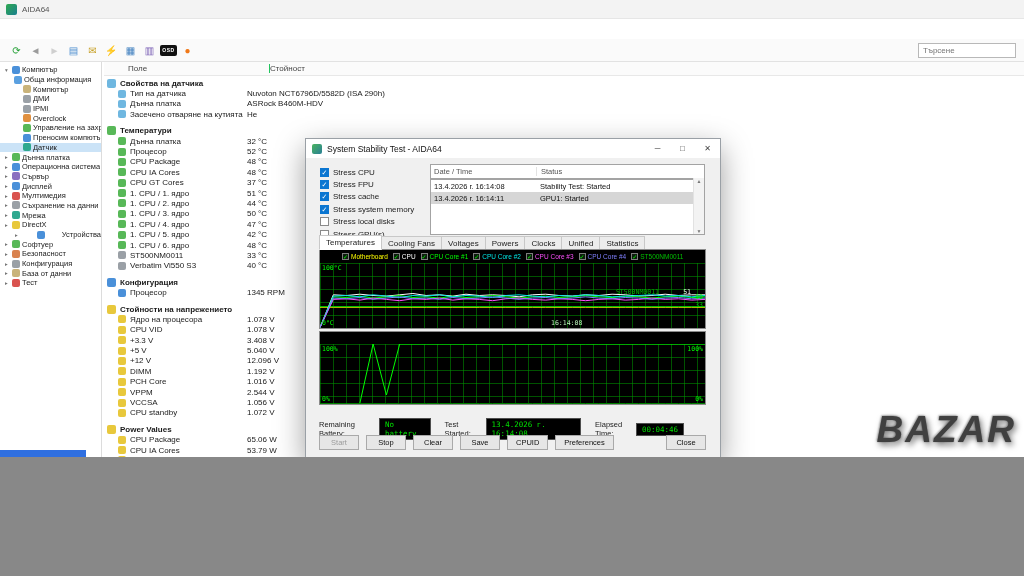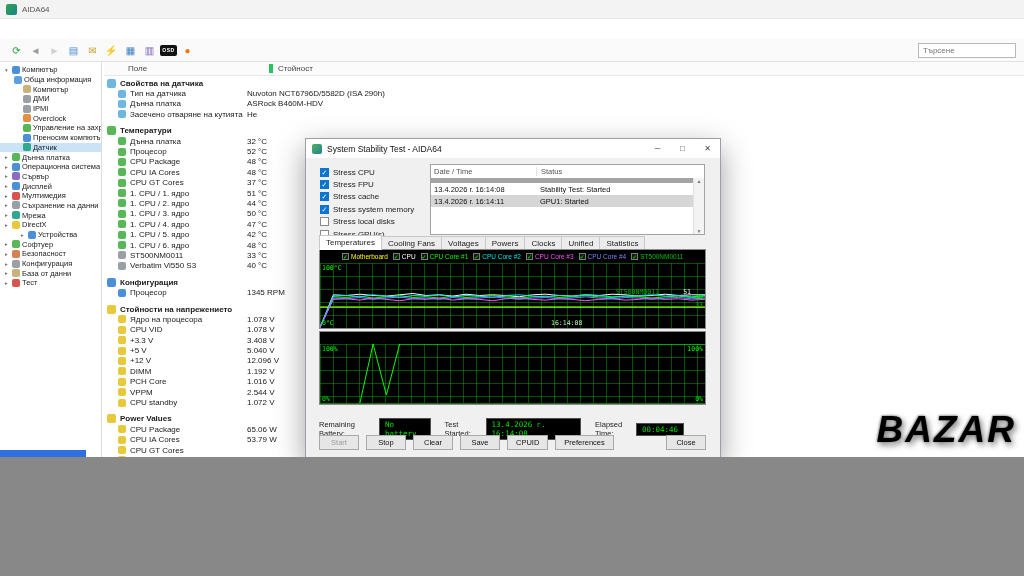--- a/index.html
+++ b/index.html
@@ -25,21 +25,21 @@
   .sidebar{width:101px;flex:none;border-right:1px solid #dcdcdc;padding-top:3px;overflow:hidden;}
   .tree-item{height:9.7px;display:flex;align-items:center;gap:2px;font-size:7.5px;white-space:nowrap;cursor:default;}
   .tree-item.sel{background:#cbe3f7;}
   .tarrow{width:7px;font-size:5.5px;color:#777;text-align:center;flex:none;}
   .tico{width:8px;height:8px;border-radius:2px;flex:none;}
   .tlbl{overflow:hidden;}
 
   .main{flex:1;position:relative;padding-left:2px;}
   .m-head{display:flex;height:13px;align-items:center;font-size:8px;color:#444;background:#fbfbfb;border-bottom:1px solid #e8e8e8;}
   .mh-f{width:141px;padding-left:24px;}
-  .mh-v{flex:1;border-left:4px solid #22c55e;padding-left:5px;}
+  .mh-v{flex:1;border-left:1px solid #22c55e;}
   .m-rows{padding-top:2px;}
   .m-row{height:10.4px;display:flex;align-items:center;font-size:8px;white-space:nowrap;}
   .m-row.sec{padding-left:3px;font-weight:bold;}
   .m-row.datarow{padding-left:14px;}
   .sic{width:9px;height:9px;border-radius:2px;margin-right:4px;flex:none;}
   .ric{width:8px;height:8px;border-radius:2px;margin-right:4px;flex:none;}
   .fl{width:117px;overflow:hidden;}
   .vl{flex:1;overflow:hidden;}
   .m-gap{height:6px;}
 
@@ -50,21 +50,21 @@
   .dlg-icon{width:10px;height:10px;border-radius:2px;background:linear-gradient(135deg,#49b45e,#2a7f96);flex:none;}
   .dlg-ctrl{margin-left:auto;display:flex;height:19px;}
   .dlg-ctrl span{width:25px;display:flex;align-items:center;justify-content:center;font-size:8px;color:#444;cursor:default;}
 
   .stress-list{position:absolute;left:14px;top:27px;width:106px;}
   .stress-row{height:12.4px;display:flex;align-items:center;gap:4px;font-size:8px;color:#222;}
   .cb{width:9px;height:9px;flex:none;border:1px solid #8a8a8a;background:#fff;font-size:7px;line-height:8px;text-align:center;color:#fff;box-sizing:border-box;}
   .cb.on{background:#0b76d1;border-color:#0b76d1;}
 
   .log-box{position:absolute;left:124px;top:25px;right:15px;height:69px;background:#fff;border:1px solid #a3a3a3;}
-  .log-head{display:flex;height:13px;align-items:center;border-bottom:5px solid #a3a3a3;font-size:7.5px;color:#555;}
+  .log-head{display:flex;height:13px;align-items:center;border-bottom:2px solid #a3a3a3;font-size:7.5px;color:#555;}
   .lh-t{width:102px;border-right:1px solid #e3e3e3;padding-left:3px;}
   .lh-s{flex:1;padding-left:4px;}
   .log-row{display:flex;height:12px;align-items:center;font-size:7.5px;color:#111;}
   .log-row.sel{background:#d6d6d6;}
   .lr-t{width:102px;padding-left:3px;}
   .lr-s{flex:1;padding-left:4px;}
   .log-scroll{position:absolute;top:13px;right:0;bottom:0;width:10px;background:#f3f3f3;border-left:1px solid #e2e2e2;
               display:flex;flex-direction:column;justify-content:space-between;align-items:center;font-size:5px;color:#777;}
 
   .tabs{position:absolute;left:13px;top:96px;display:flex;align-items:flex-end;}
@@ -93,21 +93,21 @@
   .grp{margin-left:14px;display:flex;align-items:center;gap:4px;}
   .grp:first-child{margin-left:0;}
   .blackbox{background:#000;color:#00e000;border:1px solid #4d4d4d;padding:1px 5px;font-family:"DejaVu Sans Mono",monospace;font-size:7.5px;}
 
   .dlg-buttons{position:absolute;left:13px;right:14px;top:296px;display:flex;gap:7px;}
   .btn{min-width:40px;height:15px;padding:0 8px;background:#e6e6e6;border:1px solid #a9a9a9;font-size:7.5px;display:flex;align-items:center;justify-content:center;color:#111;cursor:default;box-sizing:border-box;}
   .btn.disabled{color:#9c9c9c;}
   .btn.right{margin-left:auto;}
 
   
-  .watermark{position:absolute;right:8px;bottom:6px;font-size:37px;font-weight:bold;font-style:italic;letter-spacing:2px;color:#000000;
+  .watermark{position:absolute;right:8px;bottom:6px;font-size:37px;font-weight:bold;font-style:italic;letter-spacing:2px;color:#404040;
              text-shadow:2px 3px 6px rgba(0,0,0,.55),0 0 2px rgba(0,0,0,.35),-1px -1px 2px rgba(0,0,0,.2);}
   .bluebar{position:absolute;left:0;bottom:0;width:86px;height:7px;background:#2f6fe0;}
 </style>
 </head>
 <body>
 
 <div id="screen">
 
   <div class="titlebar">
     <span class="appicon"></span>
@@ -212,21 +212,21 @@
         <div class="tree-item" style="padding-left: 3px;">
           <span class="tarrow">▸</span>
           <span class="tico" style="background:#2fa88f"></span>
           <span class="tlbl">Мрежа</span>
         </div>
         <div class="tree-item" style="padding-left: 3px;">
           <span class="tarrow">▸</span>
           <span class="tico" style="background:#e8c83c"></span>
           <span class="tlbl">DirectX</span>
         </div>
-        <div class="tree-item" style="padding-left: 19px;">
+        <div class="tree-item" style="padding-left: 13px; justify-content: space-between;">
           <span class="tarrow">▸</span>
           <span class="tico" style="background:#4a90d9"></span>
           <span class="tlbl">Устройства</span>
         </div>
         <div class="tree-item" style="padding-left: 3px;">
           <span class="tarrow">▸</span>
           <span class="tico" style="background:#58b858"></span>
           <span class="tlbl">Софтуер</span>
         </div>
         <div class="tree-item" style="padding-left: 3px;">
@@ -392,20 +392,25 @@
           </div>
           <div class="m-row datarow">
             <span class="ric" style="background:#e8c83c"></span>
             <span class="fl">PCH Core</span>
             <span class="vl">1.016 V</span>
           </div>
           <div class="m-row datarow">
             <span class="ric" style="background:#e8c83c"></span>
             <span class="fl">VPPM</span>
             <span class="vl">2.544 V</span>
+          </div>
+          <div class="m-row datarow">
+            <span class="ric" style="background:#e8c83c"></span>
+            <span class="fl">VCCSA</span>
+            <span class="vl">1.056 V</span>
           </div>
           <div class="m-row datarow">
             <span class="ric" style="background:#e8c83c"></span>
             <span class="fl">CPU standby</span>
             <span class="vl">1.072 V</span>
           </div>
           <div class="m-gap"></div>
           <div class="m-row sec">
             <span class="sic" style="background:#e8c83c"></span>
             <span>Power Values</span>

